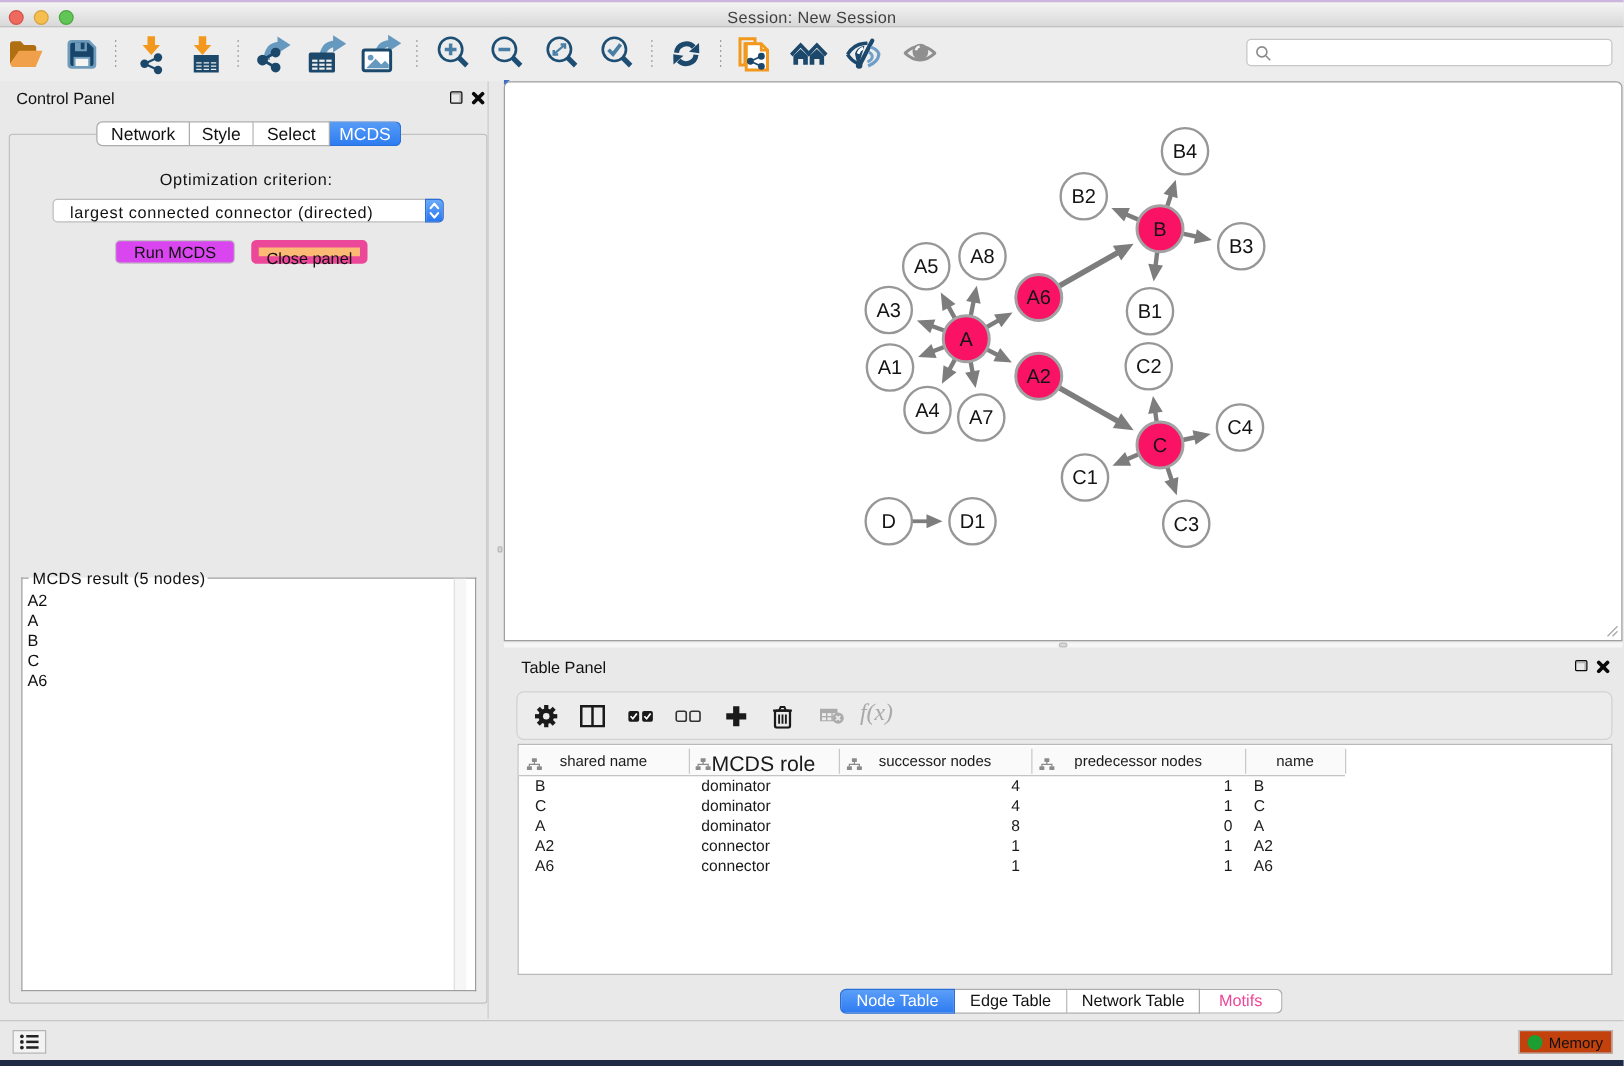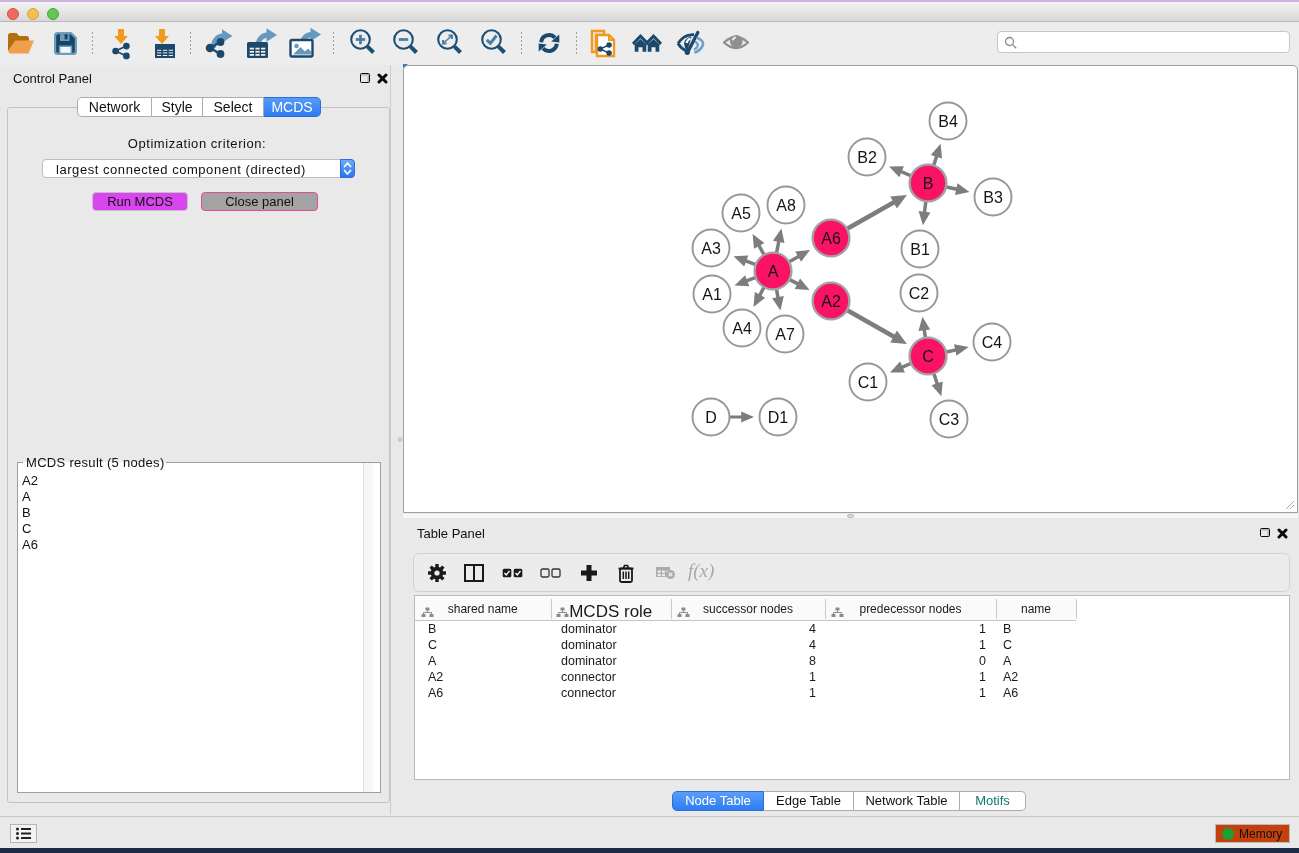--- a/index.html
+++ b/index.html
@@ -9,20 +9,21 @@
 </style>
 </head>
 <body>
 
 <div class="abs" style="left:0;top:0;width:1299px;height:2px;background:#cbb5df;"></div>
 
 <div class="abs" style="left:0;top:2px;width:1299px;height:20px;background:linear-gradient(#f4f4f4,#d8d8d8);border-bottom:1px solid #b8b8b8;">
   <div class="abs" style="left:7px;top:6px;width:12px;height:12px;border-radius:50%;background:#ee6a5f;border:0.5px solid #d55249;"></div>
   <div class="abs" style="left:27px;top:6px;width:12px;height:12px;border-radius:50%;background:#f5bf4f;border:0.5px solid #d6a13d;"></div>
   <div class="abs" style="left:47px;top:6px;width:12px;height:12px;border-radius:50%;background:#61c655;border:0.5px solid #4aa73f;"></div>
+  <div class="abs" style="left:0;top:4px;width:1299px;text-align:center;font-size:13px;letter-spacing:0.3px;color:#3f3f3f;transform:translateZ(0);">Session: New Session</div>
 </div>
 
 <div class="abs" id="toolbar" style="left:0;top:22px;width:1299px;height:43px;background:#ededed;">
     <div style="position:absolute;left:92px;top:10px;width:1px;height:24px;background:repeating-linear-gradient(#9f9f9f 0 2px, transparent 2px 4px);"></div>
     <div style="position:absolute;left:190px;top:10px;width:1px;height:24px;background:repeating-linear-gradient(#9f9f9f 0 2px, transparent 2px 4px);"></div>
     <div style="position:absolute;left:333px;top:10px;width:1px;height:24px;background:repeating-linear-gradient(#9f9f9f 0 2px, transparent 2px 4px);"></div>
     <div style="position:absolute;left:521px;top:10px;width:1px;height:24px;background:repeating-linear-gradient(#9f9f9f 0 2px, transparent 2px 4px);"></div>
     <div style="position:absolute;left:576px;top:10px;width:1px;height:24px;background:repeating-linear-gradient(#9f9f9f 0 2px, transparent 2px 4px);"></div>
     <svg style="position:absolute;left:5px;top:4px;" width="34" height="34" viewBox="0 0 34 34">
       <path d="M3 25 L3 9.6 Q3 7 5.6 7 L11.5 7 L14.2 10 L21.5 10 Q24 10 24 12.4 L24 17 L10 17 Z" fill="#b06f10"></path>
@@ -186,33 +187,33 @@
 <div class="abs" style="left:77px;top:97px;height:20px;display:flex;font-size:14px;justify-content:center;">
   <div style="width:75px;background:#fff;border:1px solid #acacac;border-radius:5px 0 0 5px;text-align:center;line-height:18px;color:#111;">Network</div>
   <div style="width:51px;background:#fff;border:1px solid #acacac;border-left:none;text-align:center;line-height:18px;color:#111;">Style</div>
   <div style="width:61px;background:#fff;border:1px solid #acacac;border-left:none;text-align:center;line-height:18px;color:#111;">Select</div>
   <div style="width:57px;background:linear-gradient(#559bf7,#2e7cf2);border:1px solid #2a6fd8;border-left:none;border-radius:0 5px 5px 0;text-align:center;line-height:18px;color:#fff;">MCDS</div>
 </div>
 
 <div class="abs" style="left:8px;top:136px;width:378px;text-align:center;font-size:13px;letter-spacing:0.55px;color:#111;">Optimization criterion:</div>
 
 <div class="abs" style="left:42px;top:159px;width:313px;height:19px;background:#fff;border:1px solid #bdbdbd;border-radius:4px;">
-  <div class="abs" style="left:13px;top:2px;font-size:13px;letter-spacing:0.55px;color:#111;">largest connected component (directed)</div>
+  <div class="abs" style="left:13px;top:2px;font-size:13px;letter-spacing:0.55px;color:#111;">largest connected connector (directed)</div>
   <div class="abs" style="right:-1px;top:-1px;width:15px;height:19px;background:linear-gradient(#6aaaf9,#2776f1);border-radius:0 4px 4px 0;border:1px solid #2a6fd8;">
     <svg width="13" height="17" viewBox="0 0 13 17">
       <path d="M3.5 6.5 L6.5 3 L9.5 6.5" fill="none" stroke="#fff" stroke-width="1.7" stroke-linecap="round" stroke-linejoin="round"></path>
       <path d="M3.5 10.5 L6.5 14 L9.5 10.5" fill="none" stroke="#fff" stroke-width="1.7" stroke-linecap="round" stroke-linejoin="round"></path>
     </svg>
   </div>
 </div>
 
 <div class="abs" style="left:92px;top:192px;width:96px;height:19px;background:#d946ef;border:1px solid #c2c2c2;border-radius:4px;text-align:center;line-height:17px;font-size:13px;color:#111;">
     <span style="display:block;transform:translateZ(0);">Run MCDS</span>
   </div>
-<div class="abs" style="left:201px;top:192px;width:117px;height:19px;background:#a3a3a3;border:1px solid #ec4899;border-radius:4px;text-align:center;line-height:17px;font-size:13px;color:#111;">
+<div class="abs" style="left:201px;top:192px;width:93px;height:19px;background:#fdba74;border:6px solid #ec4899;border-radius:4px;text-align:center;line-height:17px;font-size:13px;color:#111;">
     <span style="display:block;transform:translateZ(0);">Close panel</span>
   </div>
 
 <div class="abs" style="left:17px;top:462px;width:364px;height:331px;border:1px solid #9e9e9e;border-top:none;background:#fff;"></div>
 <div class="abs" style="left:17px;top:462px;width:6px;height:1px;background:#9e9e9e;"></div>
 <div class="abs" style="left:166px;top:462px;width:215px;height:1px;background:#9e9e9e;"></div>
 <div class="abs" style="left:26px;top:455px;font-size:13px;letter-spacing:0.3px;color:#111;">MCDS result (5 nodes)</div>
 <div class="abs" style="left:363px;top:463px;width:10px;height:329px;background:#f6f6f6;border-left:1px solid #e0e0e0;"></div>
 <div class="abs" style="left:22px;top:473px;font-size:13px;color:#111;line-height:16px;">A2<br>A<br>B<br>C<br>A6</div>
 
@@ -450,21 +451,21 @@
     <div style="position:absolute;left:146px;top:90px;font-size:12.5px;color:#1a1a1a;">connector</div>
     <div style="position:absolute;left:266px;top:90px;width:135px;text-align:right;font-size:12.5px;color:#1a1a1a;">1</div>
     <div style="position:absolute;left:420px;top:90px;width:151px;text-align:right;font-size:12.5px;color:#1a1a1a;">1</div>
     <div style="position:absolute;left:588px;top:90px;font-size:12.5px;color:#1a1a1a;">A6</div>
   </div>
 
 <div class="abs" style="left:672px;top:791px;height:20px;display:flex;font-size:13px;">
   <div style="width:92px;background:linear-gradient(#5b9ef8,#2e7cf2);border:1px solid #2a6fd8;border-radius:5px 0 0 5px;text-align:center;line-height:18px;color:#fff;">Node Table</div>
   <div style="width:90px;background:#fff;border:1px solid #acacac;border-left:none;text-align:center;line-height:18px;color:#111;">Edge Table</div>
   <div style="width:106px;background:#fff;border:1px solid #acacac;border-left:none;text-align:center;line-height:18px;color:#111;">Network Table</div>
-  <div style="width:66px;background:#fff;border:1px solid #acacac;border-left:none;border-radius:0 5px 5px 0;text-align:center;line-height:18px;color:#0f766e;">Motifs</div>
+  <div style="width:66px;background:#fff;border:1px solid #acacac;border-left:none;border-radius:0 5px 5px 0;text-align:center;line-height:18px;color:#ec4899;">Motifs</div>
 </div>
 
 <div class="abs" style="left:0;top:816px;width:1299px;height:31px;background:#e9e9e9;border-top:1px solid #c6c6c6;"></div>
 <div class="abs" style="left:10px;top:824px;width:27px;height:19px;background:#f3f3f3;border:1px solid #b5b5b5;">
   <svg width="15" height="13" style="position:absolute;left:5px;top:2px;" viewBox="0 0 15 13">
     <circle cx="1.5" cy="2" r="1.5" fill="#222"></circle>
       <rect x="5" y="1" width="10" height="2" fill="#222"></rect>
     <circle cx="1.5" cy="6.5" r="1.5" fill="#222"></circle>
       <rect x="5" y="5.5" width="10" height="2" fill="#222"></rect>
     <circle cx="1.5" cy="11" r="1.5" fill="#222"></circle>

